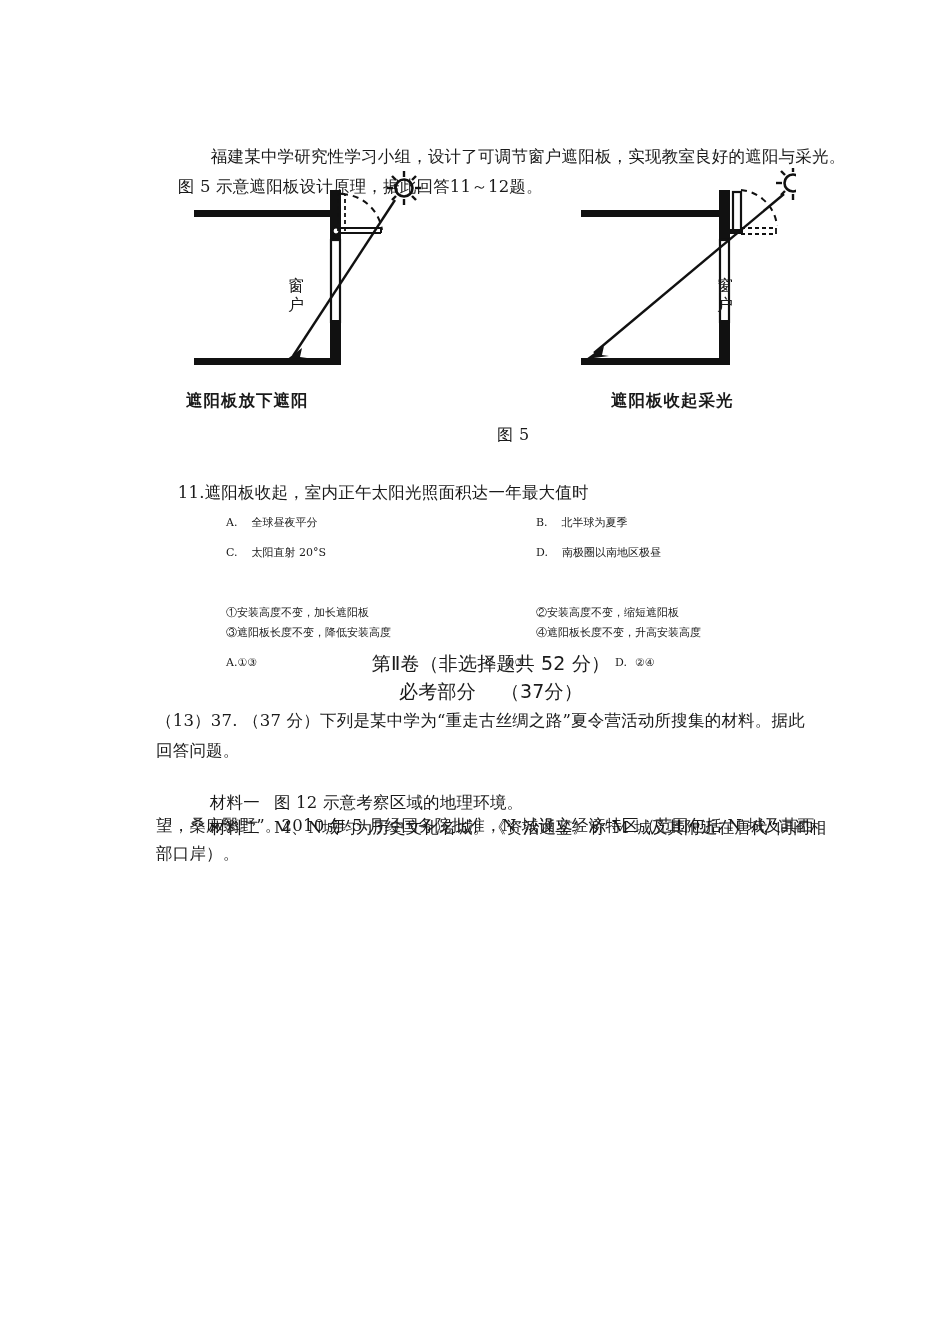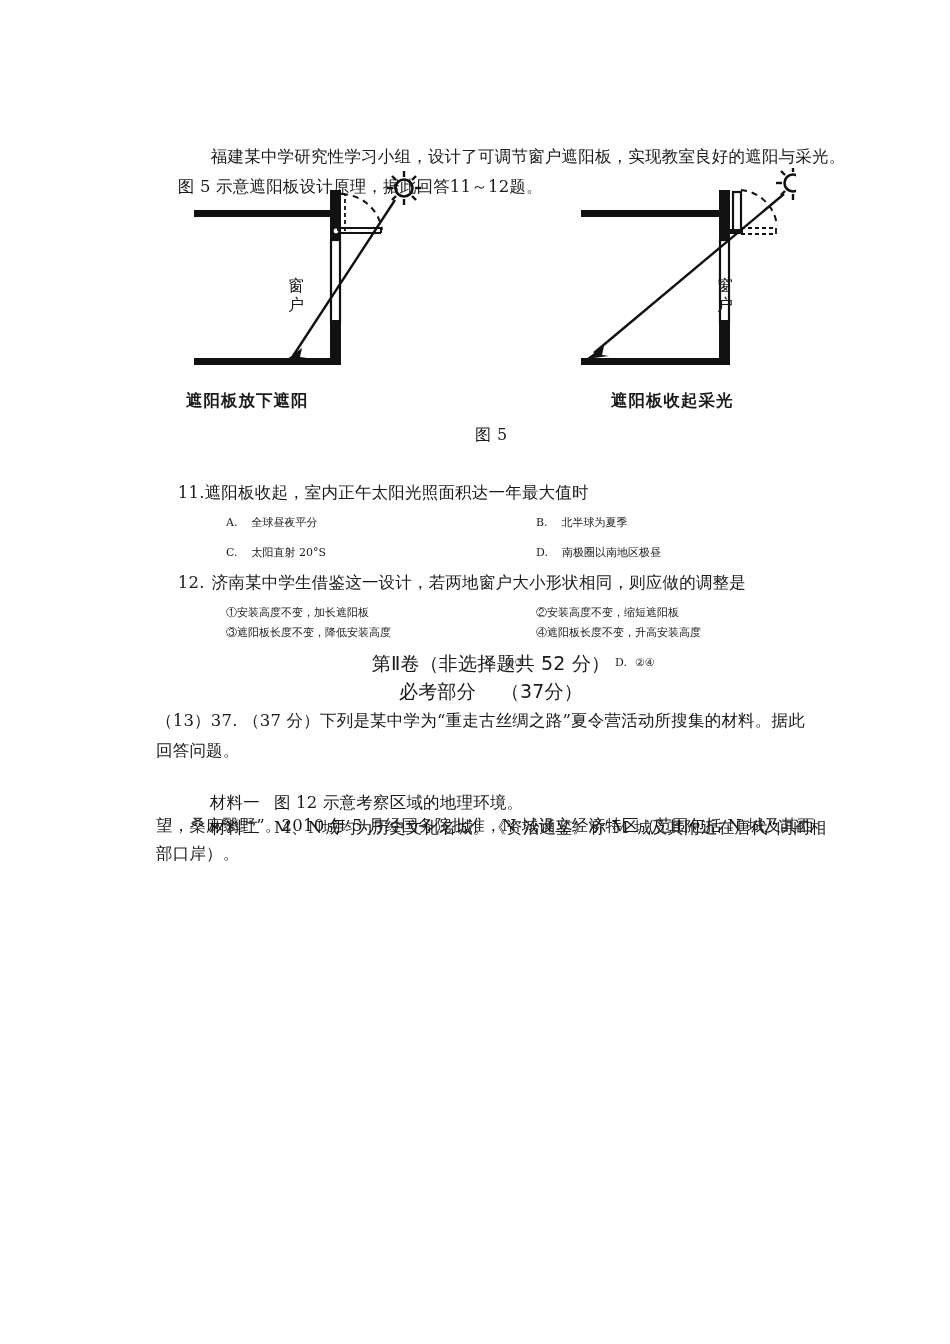--- a/index.html
+++ b/index.html
@@ -44,20 +44,21 @@
   .fig-caption {
     position: absolute;
     font-size: 16.5px;
     letter-spacing: 1px;
     font-weight: 600;
   }
   .fig-number {
     position: absolute;
     font-size: 16px;
     letter-spacing: 0.5px;
+    margin-left: 22px;
   }
 
   .vlabel {
     position: absolute;
     font-size: 16px;
     line-height: 19px;
     width: 18px;
     text-align: center;
     color: #1a1a1a;
   }
@@ -188,37 +189,37 @@
   <div class="optrow" style="left:506px; top:478px;">
     <span>B.</span><span style="display:inline-block;width:14px;"></span><span>北半球为夏季</span>
   </div>
   <div class="optrow" style="left:196px; top:508px;">
     <span>C.</span><span style="display:inline-block;width:14px;"></span><span>太阳直射 20°S</span>
   </div>
   <div class="optrow" style="left:506px; top:508px;">
     <span>D.</span><span style="display:inline-block;width:14px;"></span><span>南极圈以南地区极昼</span>
   </div>
 
-  <div class="txt" style="left:140px; top:538px;">
-    <span>12.</span><span style="display:inline-block;width:7px;"></span><span>济南某中学生借鉴这一设计，若两地窗户大小形状相同，则应做的调整是</span>
-  </div>
 
   <div class="optrow" style="left:196px; top:568px;">
     <span>①</span><span>安装高度不变，加长遮阳板</span>
   </div>
   <div class="optrow" style="left:506px; top:568px;">
     <span>②</span><span>安装高度不变，缩短遮阳板</span>
   </div>
   <div class="optrow" style="left:196px; top:588px;">
     <span>③</span><span>遮阳板长度不变，降低安装高度</span>
   </div>
   <div class="optrow" style="left:506px; top:588px;">
     <span>④</span><span>遮阳板长度不变，升高安装高度</span>
   </div>
 
+  <div class="optrow" style="left:196px; top:618px;">
+    <span>A.</span><span>①③</span>
+  </div>
   <div class="optrow" style="left:455px; top:618px;">
     <span>C.</span><span style="display:inline-block;width:8px;"></span><span>②③</span>
   </div>
   <div class="optrow" style="left:585px; top:618px;">
     <span>D.</span><span style="display:inline-block;width:8px;"></span><span>②④</span>
   </div>
 
   <div class="txt bold" style="left:0; top:648px; width:950px; text-align:center; font-size:19px; font-family:'DejaVu Sans','Liberation Sans',sans-serif;">第Ⅱ卷（非选择题共 52 分）</div>
   <div class="txt bold" style="left:0; top:676px; width:950px; text-align:center; font-size:19px; font-family:'DejaVu Sans','Liberation Sans',sans-serif;">必考部分    （37分）</div>
 

